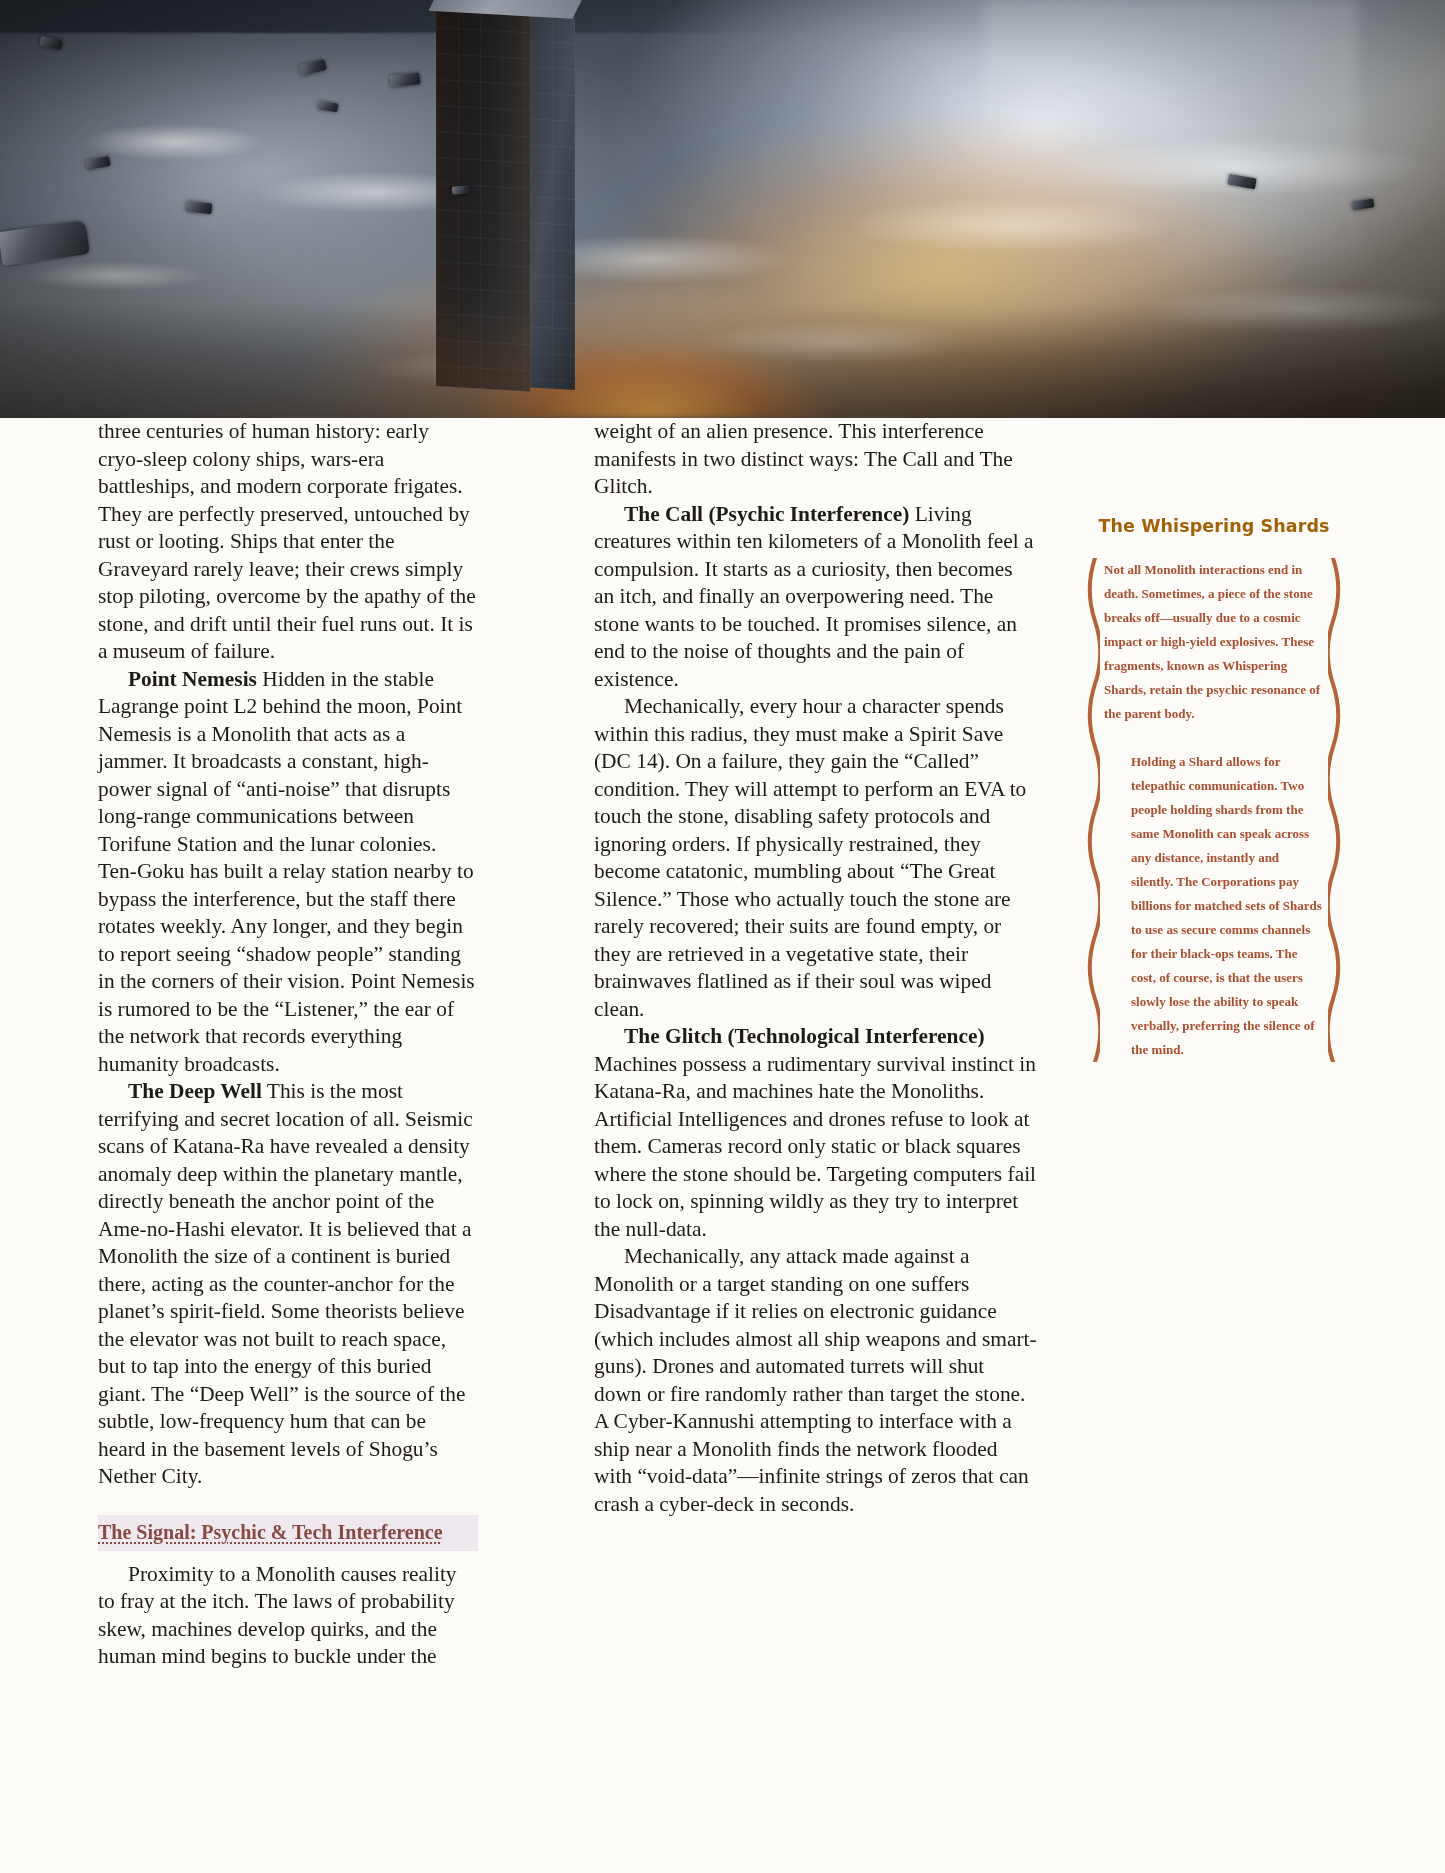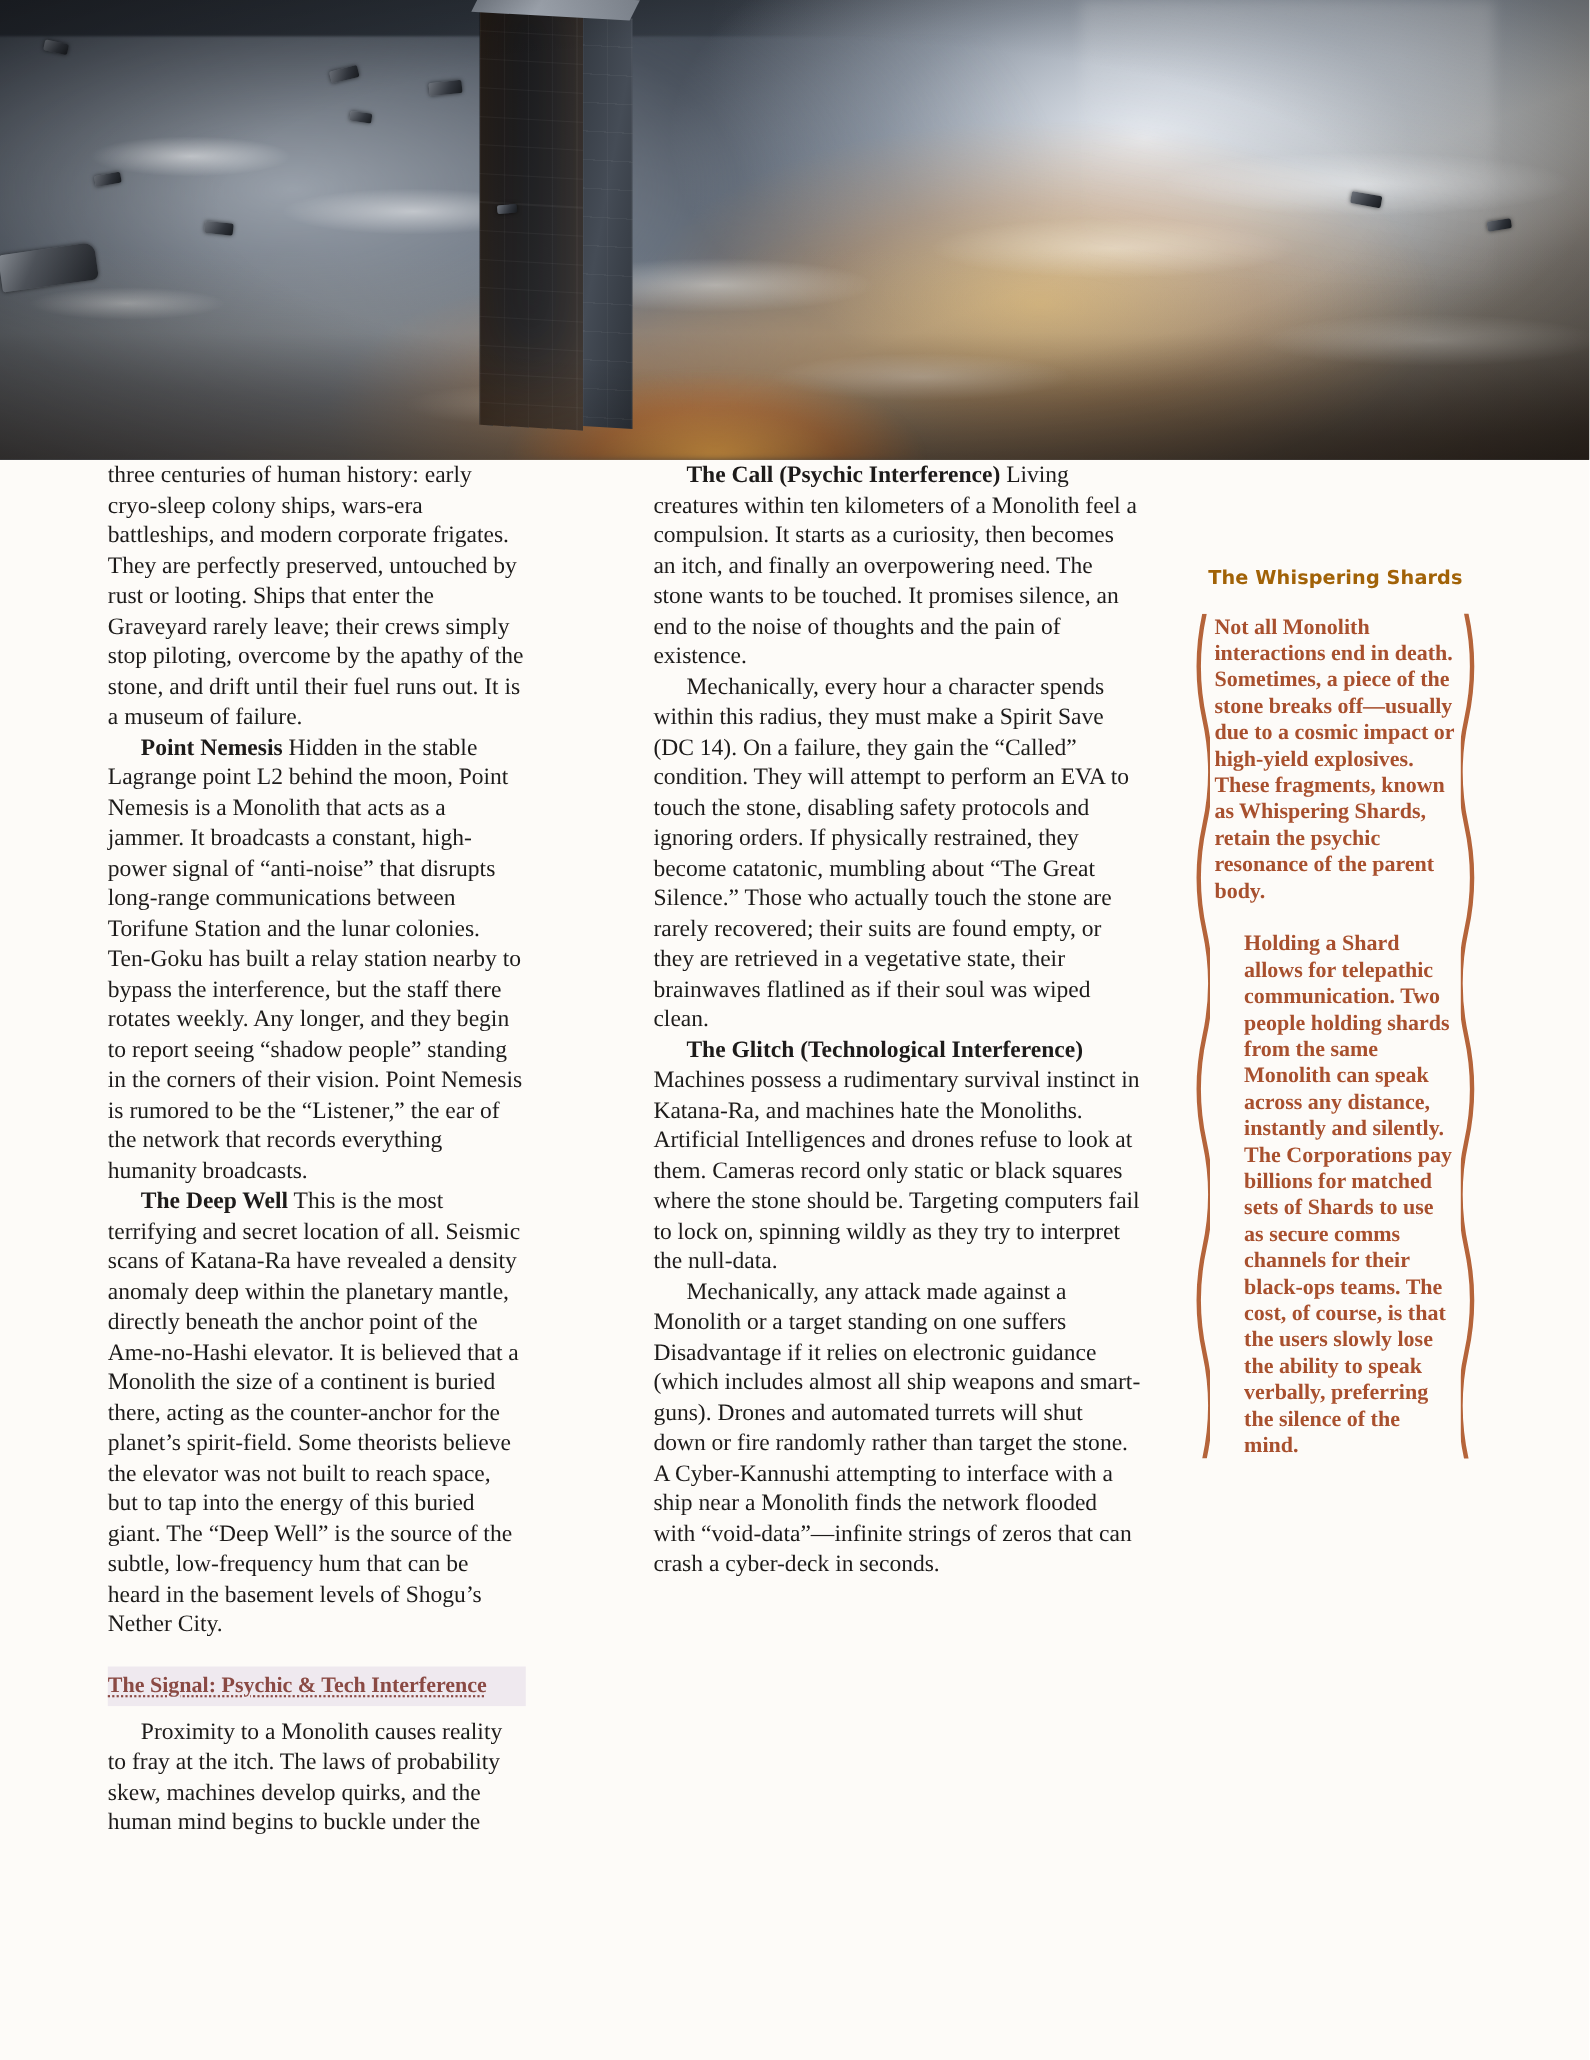--- a/index.html
+++ b/index.html
@@ -221,21 +221,21 @@
     overflow: hidden;
   }
   .squiggle.left  { left: -4px; }
   .squiggle.right { right: -4px; transform: scaleX(-1); }
   .squiggle svg { display: block; width: 16px; height: 100%; }
 
   .sidebar p {
     margin: 0 0 24px 0;
     font-family: "Liberation Serif", "DejaVu Serif", serif;
     font-weight: bold;
-    font-size: 20px;
+    font-size: 13px;
     line-height: 24px;
     color: #a8502e;
   }
   .sidebar p:last-child { margin-bottom: 0; margin-left: 27px; }
 
   
   .page-num {
     position: absolute;
     left: 50%;
     transform: translateX(-50%);
@@ -292,20 +292,21 @@
 
     <div class="col col-1">
       <p>three centuries of human history: early cryo-sleep colony ships, wars-era battleships, and modern corporate frigates. They are perfectly preserved, untouched by rust or looting. Ships that enter the Graveyard rarely leave; their crews simply stop piloting, overcome by the apathy of the stone, and drift until their fuel runs out. It is a museum of failure.</p>
       <p class="indent"><span class="runin">Point Nemesis</span><span> Hidden in the stable Lagrange point L2 behind the moon, Point Nemesis is a Monolith that acts as a jammer. It broadcasts a constant, high-power signal of “anti-noise” that disrupts long-range communications between Torifune Station and the lunar colonies. Ten-Goku has built a relay station nearby to bypass the interference, but the staff there rotates weekly. Any longer, and they begin to report seeing “shadow people” standing in the corners of their vision. Point Nemesis is rumored to be the “Listener,” the ear of the network that records everything humanity broadcasts.</span></p>
       <p class="indent"><span class="runin">The Deep Well</span><span> This is the most terrifying and secret location of all. Seismic scans of Katana-Ra have revealed a density anomaly deep within the planetary mantle, directly beneath the anchor point of the Ame-no-Hashi elevator. It is believed that a Monolith the size of a continent is buried there, acting as the counter-anchor for the planet’s spirit-field. Some theorists believe the elevator was not built to reach space, but to tap into the energy of this buried giant. The “Deep Well” is the source of the subtle, low-frequency hum that can be heard in the basement levels of Shogu’s Nether City.</span></p>
       <h2 class="sec-head">The Signal: Psychic &amp; Tech Interference</h2>
       <p class="indent" style="margin-top:10px;">Proximity to a Monolith causes reality to fray at the itch. The laws of probability skew, machines develop quirks, and the human mind begins to buckle under the</p>
     </div>
 
     <div class="col col-2">
+      <p>weight of an alien presence. This interference manifests in two distinct ways: The Call and The Glitch.</p>
       <p class="indent"><span class="runin">The Call (Psychic Interference)</span><span> Living creatures within ten kilometers of a Monolith feel a compulsion. It starts as a curiosity, then becomes an itch, and finally an overpowering need. The stone wants to be touched. It promises silence, an end to the noise of thoughts and the pain of existence.</span></p>
       <p class="indent">Mechanically, every hour a character spends within this radius, they must make a Spirit Save (DC 14). On a failure, they gain the “Called” condition. They will attempt to perform an EVA to touch the stone, disabling safety protocols and ignoring orders. If physically restrained, they become catatonic, mumbling about “The Great Silence.” Those who actually touch the stone are rarely recovered; their suits are found empty, or they are retrieved in a vegetative state, their brainwaves flatlined as if their soul was wiped clean.</p>
       <p class="indent"><span class="runin">The Glitch (Technological Interference)</span><span> Machines possess a rudimentary survival instinct in Katana-Ra, and machines hate the Monoliths. Artificial Intelligences and drones refuse to look at them. Cameras record only static or black squares where the stone should be. Targeting computers fail to lock on, spinning wildly as they try to interpret the null-data.</span></p>
       <p class="indent">Mechanically, any attack made against a Monolith or a target standing on one suffers Disadvantage if it relies on electronic guidance (which includes almost all ship weapons and smart-guns). Drones and automated turrets will shut down or fire randomly rather than target the stone. A Cyber-Kannushi attempting to interface with a ship near a Monolith finds the network flooded with “void-data”—infinite strings of zeros that can crash a cyber-deck in seconds.</p>
     </div>
 
     <aside class="sidebar">
       <div class="sidebar-title">The Whispering Shards</div>
       <div class="sidebar-inner">
         <div class="squiggle left">

